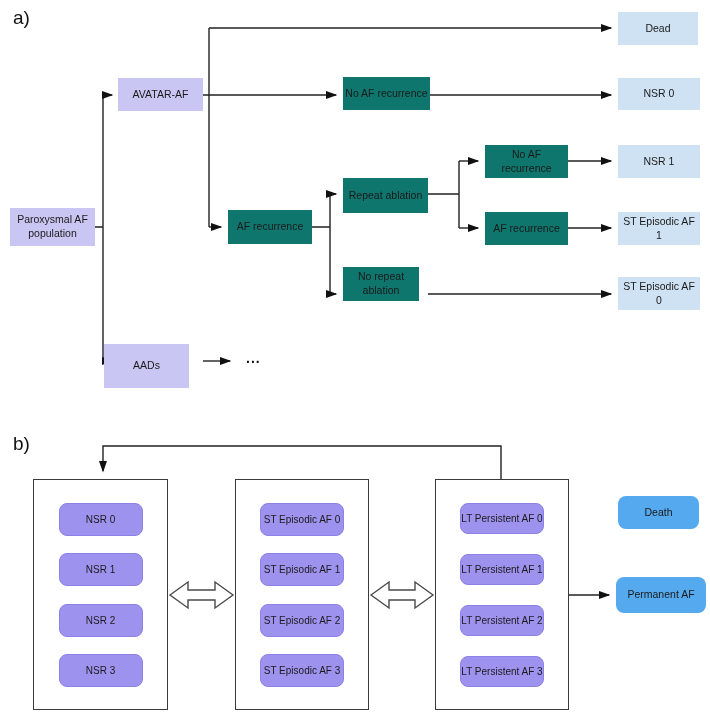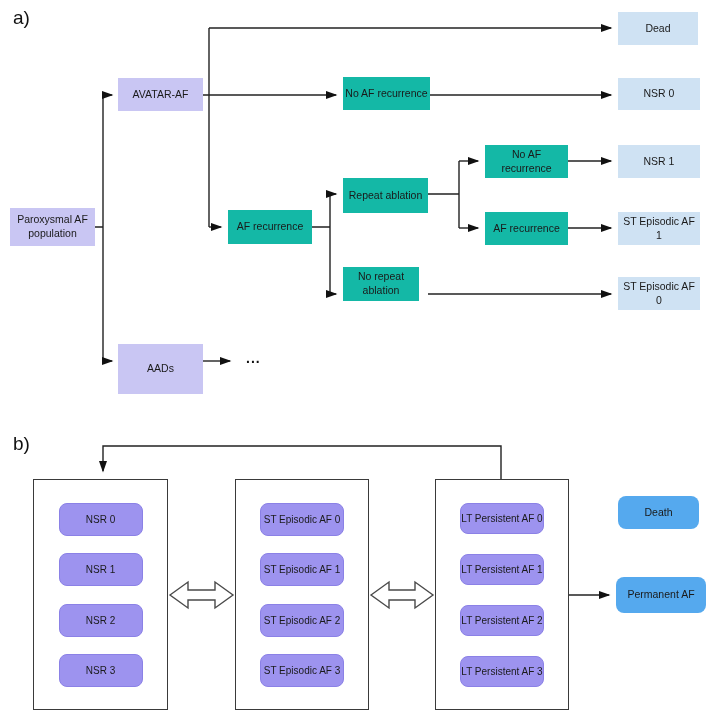--- a/index.html
+++ b/index.html
@@ -3,21 +3,21 @@
 <meta charset="utf-8">
 <style>
   html,body{margin:0;padding:0;background:#fff;}
   .stage{position:relative;width:710px;height:717px;background:#fff;
          font-family:"Liberation Sans", sans-serif;color:#1a1a1a;overflow:hidden;}
   .panel-label{position:absolute;font-size:19px;color:#111;}
   svg.wires{position:absolute;left:0;top:0;width:710px;height:717px;pointer-events:none;}
   .node{position:absolute;display:flex;align-items:center;justify-content:center;
         text-align:center;font-size:10.5px;line-height:1.3;padding:1px 2px;box-sizing:border-box;}
   .purple{background:#c9c6f3;}
-  .yellow{background:#14b8a6;}
+  .yellow{background:#0f766e;}
   .lblue{background:#cfe2f3;}
   .bright{background:#55a9ee;border-radius:8px;}
   .dots{position:absolute;font-size:14px;font-weight:bold;letter-spacing:1px;color:#111;}
   .bigbox{position:absolute;border:1.5px solid #3a3a3a;background:#fff;box-sizing:border-box;
           display:flex;flex-direction:column;align-items:center;justify-content:space-between;
           padding:23px 0 22px 0;}
   .state{width:84px;height:33px;background:#9d93ef;border:1px solid #8b81e6;border-radius:8px;
          display:flex;align-items:center;justify-content:center;font-size:10px;white-space:nowrap;
          box-sizing:border-box;}
 </style>
@@ -59,21 +59,21 @@
     <g fill="#fff" stroke="#4a4a4a" stroke-width="1.4">
       <polygon points="170,595 188,582 188,590 215,590 215,582 233,595 215,608 215,600 188,600 188,608"></polygon>
       <polygon points="371,595 389,582 389,590 415,590 415,582 433,595 415,608 415,600 389,600 389,608"></polygon>
     </g>
   </svg>
 
   <div class="panel-label" style="left:13px;top:7px;">a)</div>
 
   <div class="node purple" style="left:10px;top:208px;width:85px;height:38px;">Paroxysmal AF population</div>
   <div class="node purple" style="left:118px;top:78px;width:85px;height:33px;">AVATAR-AF</div>
-  <div class="node purple" style="left:118px;top:344px;width:85px;height:50px;">AADs</div>
+  <div class="node purple" style="left:104px;top:344px;width:85px;height:44px;">AADs</div>
   <div class="dots" style="left:246px;top:350px;">...</div>
 
   <div class="node yellow" style="left:343px;top:77px;width:87px;height:33px;">No AF recurrence</div>
   <div class="node yellow" style="left:228px;top:210px;width:84px;height:34px;">AF recurrence</div>
   <div class="node yellow" style="left:343px;top:178px;width:85px;height:35px;">Repeat ablation</div>
   <div class="node yellow" style="left:343px;top:267px;width:76px;height:34px;">No repeat ablation</div>
   <div class="node yellow" style="left:485px;top:145px;width:83px;height:33px;">No AF recurrence</div>
   <div class="node yellow" style="left:485px;top:212px;width:83px;height:33px;">AF recurrence</div>
 
   <div class="node lblue" style="left:618px;top:12px;width:80px;height:33px;">Dead</div>

